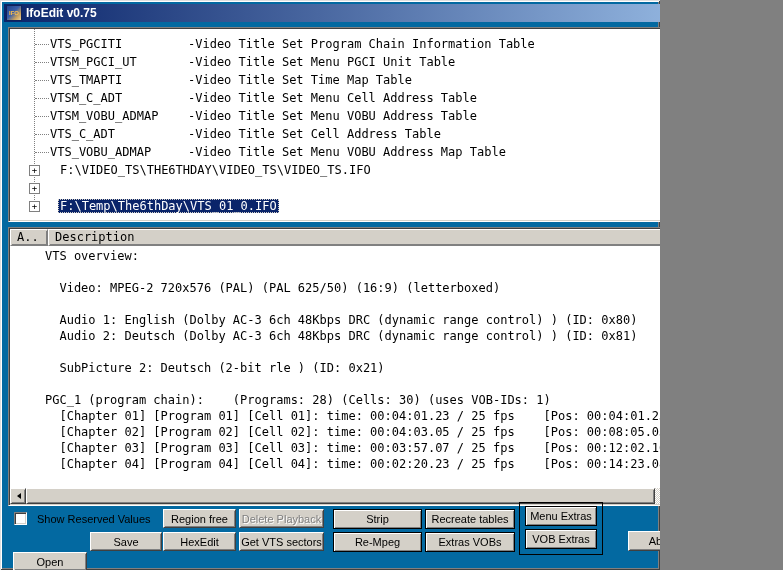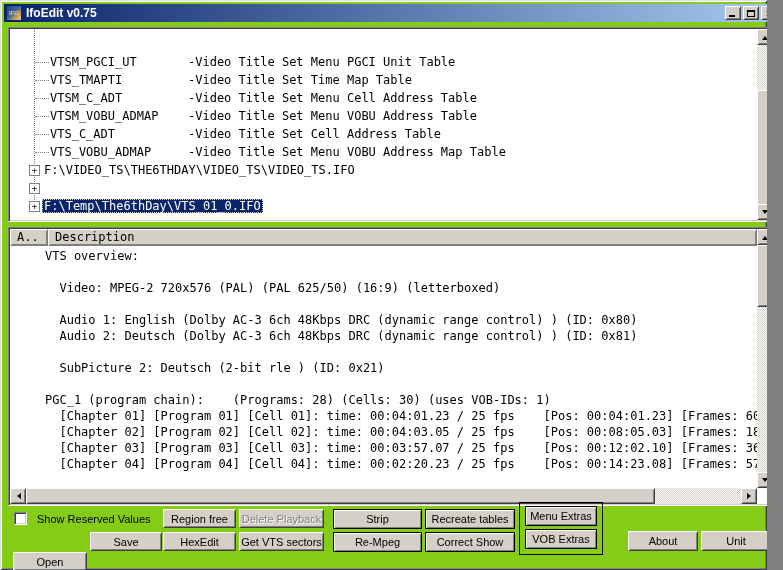--- a/index.html
+++ b/index.html
@@ -1,19 +1,19 @@
 <!DOCTYPE html>
 <html><head>
 <meta charset="utf-8">
 <style>
   html,body { margin:0; padding:0; background:#808080; }
   * { box-sizing:border-box; }
 
   .window {
-    position:relative; width:767px; height:570px; background:#84cc16;
+    position:relative; width:660px; height:570px; background:#0369a1;
     font-family:"Liberation Sans", sans-serif;
     box-shadow: inset 1px 1px 0 #dfdfdf, inset -1px -1px 0 #404040,
                 inset 2px 2px 0 #ffffff, inset -2px -2px 0 #808080;
     overflow:hidden;
   }
 
   
   .titlebar {
     position:absolute; left:4px; top:4px; width:775px; height:18px;
     background:linear-gradient(to right,#0a246a,#a6caf0);
@@ -50,21 +50,21 @@
   .tree-content { position:absolute; left:1px; top:1px; right:17px; bottom:1px; overflow:hidden;
     font:12px "DejaVu Sans Mono", monospace; color:#000; }
   .trunk { position:absolute; left:24px; top:0; width:1px; height:184px;
     background:repeating-linear-gradient(to bottom,#808080 0 1px,transparent 1px 2px); }
   .trow { position:absolute; left:0; width:100%; height:18px; line-height:18px; white-space:nowrap; }
   .trow.child::before { content:''; position:absolute; left:25px; top:9px; width:14px; border-top:1px dotted #808080; }
   .tname { display:inline-block; margin-left:40px; width:138px; }
   .plusbox { position:absolute; left:19px; top:4px; width:11px; height:11px; background:#fff;
     border:1px solid #808080; color:#000; font:9px "DejaVu Sans Mono",monospace;
     line-height:9px; text-align:center; }
-  .tpath { margin-left:32px; padding:0 2px; }
+  .tpath { margin-left:48px; padding:0 2px; }
   .tpath.sel { background:#0a246a; color:#fff; outline:1px dotted #d4d0c8; outline-offset:-1px; }
 
   
   .list-panel { left:8px; top:227px; width:767px; height:279px; }
   .list-header { position:absolute; left:1px; top:1px; height:17px; display:flex; }
   .hcell {
     background:#d4d0c8; border:1px solid; border-color:#ffffff #808080 #808080 #ffffff;
     box-shadow: inset 1px 1px 0 #d4d0c8, inset -1px -1px 0 #808080;
     font:12px "DejaVu Sans Mono", monospace; color:#000;
     padding:0 6px; line-height:15px; white-space:nowrap; overflow:hidden;
@@ -138,20 +138,21 @@
       </div>
       <div class="winbtn">
         <span class="glyph-close">×</span>
       </div>
     </div>
   </div>
 
   <div class="sunken tree-panel">
     <div class="tree-content" id="tree-items">
       <div class="trunk"></div>
+    <div class="trow child" style="top: 6px;"><span class="tname">VTS_PGCITI</span><span>-Video Title Set Program Chain Information Table</span></div>
         <div class="trow child" style="top: 24px;"><span class="tname">VTSM_PGCI_UT</span><span>-Video Title Set Menu PGCI Unit Table</span></div>
         <div class="trow child" style="top: 42px;"><span class="tname">VTS_TMAPTI</span><span>-Video Title Set Time Map Table</span></div>
         <div class="trow child" style="top: 60px;"><span class="tname">VTSM_C_ADT</span><span>-Video Title Set Menu Cell Address Table</span></div>
         <div class="trow child" style="top: 78px;"><span class="tname">VTSM_VOBU_ADMAP</span><span>-Video Title Set Menu VOBU Address Table</span></div>
         <div class="trow child" style="top: 114px;"><span class="tname">VTS_VOBU_ADMAP</span><span>-Video Title Set Menu VOBU Address Map Table</span></div>
         <div class="trow child" style="top: 96px;"><span class="tname">VTS_C_ADT</span><span>-Video Title Set Cell Address Table</span></div>
         <div class="trow" style="top: 132px;"><span class="plusbox">+</span><span class="tpath">F:\VIDEO_TS\THE6THDAY\VIDEO_TS\VIDEO_TS.IFO</span></div>
         <div class="trow" style="top: 150px;"><span class="plusbox">+</span></div>
         <div class="trow" style="top: 168px;"><span class="plusbox">+</span><span class="tpath sel">F:\Temp\The6thDay\VTS_01_0.IFO</span></div>
       </div>
@@ -221,21 +222,21 @@
   <div class="btn" style="left:163px; top:509px; width:73px; height:19px">Region free</div>
   <div class="btn disabled" style="left:239px; top:509px; width:85px; height:19px">Delete Playback</div>
   <div class="btn black" style="left:333px; top:509px; width:89px; height:20px">Strip</div>
   <div class="btn black" style="left:425px; top:509px; width:90px; height:20px">Recreate tables</div>
 
   <div class="btn" style="left:13px; top:552px; width:74px; height:19px">Open</div>
   <div class="btn" style="left:90px; top:532px; width:72px; height:19px">Save</div>
   <div class="btn" style="left:163px; top:532px; width:73px; height:19px">HexEdit</div>
   <div class="btn" style="left:239px; top:532px; width:85px; height:19px">Get VTS sectors</div>
   <div class="btn black" style="left:333px; top:532px; width:89px; height:20px">Re-Mpeg</div>
-  <div class="btn black" style="left:425px; top:532px; width:90px; height:20px">Correct Show</div>
+  <div class="btn black" style="left:425px; top:532px; width:90px; height:20px">Extras VOBs</div>
 
   <div class="extras-frame"></div>
   <div class="btn black" style="left:525px; top:506px; width:72px; height:20px">Menu Extras</div>
   <div class="btn black" style="left:525px; top:529px; width:72px; height:20px">VOB Extras</div>
 
   <div class="btn" style="left:628px; top:531px; width:70px; height:20px">About</div>
   <div class="btn" style="left:701px; top:531px; width:70px; height:20px">Unit</div>
 
 </div>
 

